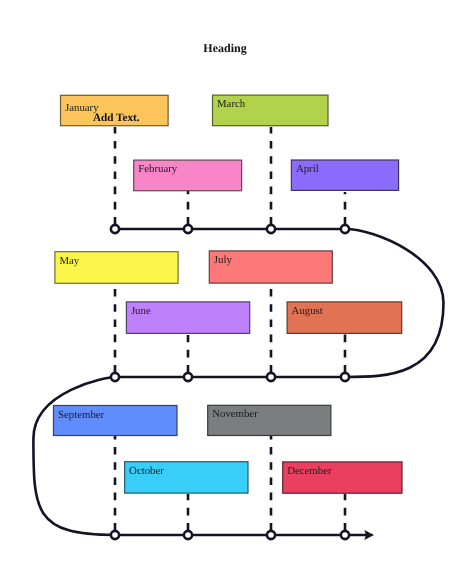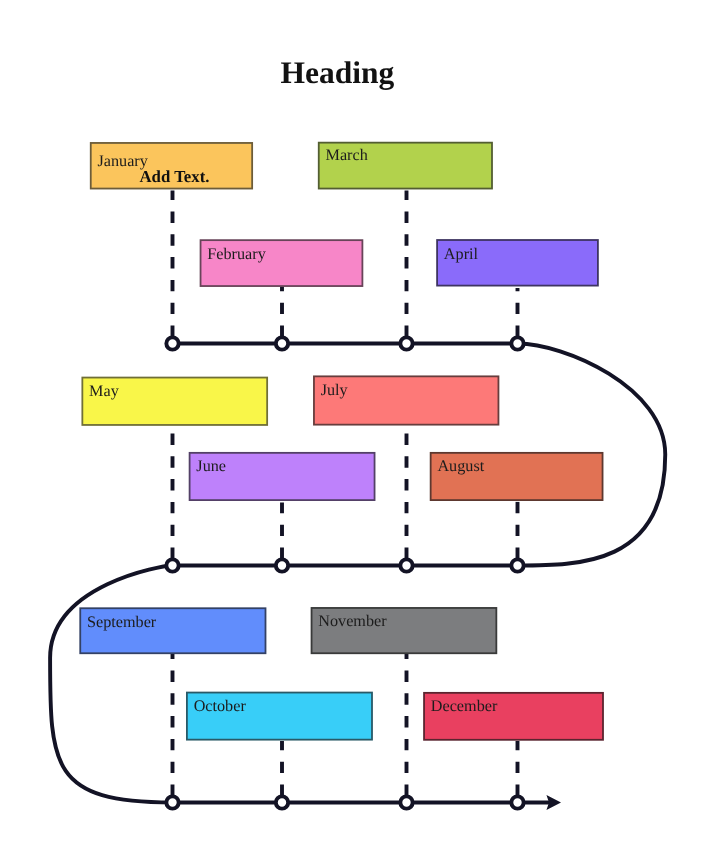--- a/index.html
+++ b/index.html
@@ -2,21 +2,21 @@
 <html><head>
 <meta charset="utf-8">
 <title>Timeline Diagram</title>
 <style>
   html,body{margin:0;padding:0;background:#ffffff;}
   body{width:474px;height:573px;overflow:hidden;
        font-family:"Liberation Serif",serif;
        -webkit-font-smoothing:antialiased;text-rendering:geometricPrecision;}
   #canvas{position:relative;width:474px;height:573px;background:#ffffff;overflow:hidden;}
   #heading{position:absolute;left:0;top:39px;width:450px;text-align:center;
-    font-family:"Liberation Serif",serif;font-weight:bold;font-size:21px;
+    font-family:"Liberation Serif",serif;font-weight:bold;font-size:12px;
     line-height:18px;color:#121212;letter-spacing:0;}
   svg#scene{position:absolute;left:0;top:0;width:474px;height:573px;display:block;}
   .box-label{font-family:"Liberation Serif",serif;font-size:10.8px;fill:#1c1c1c;}
   .add-text{font-family:"Liberation Serif",serif;font-size:11.2px;font-weight:bold;fill:#101010;}
 </style>
 </head>
 <body>
 
 <div id="canvas">
 

